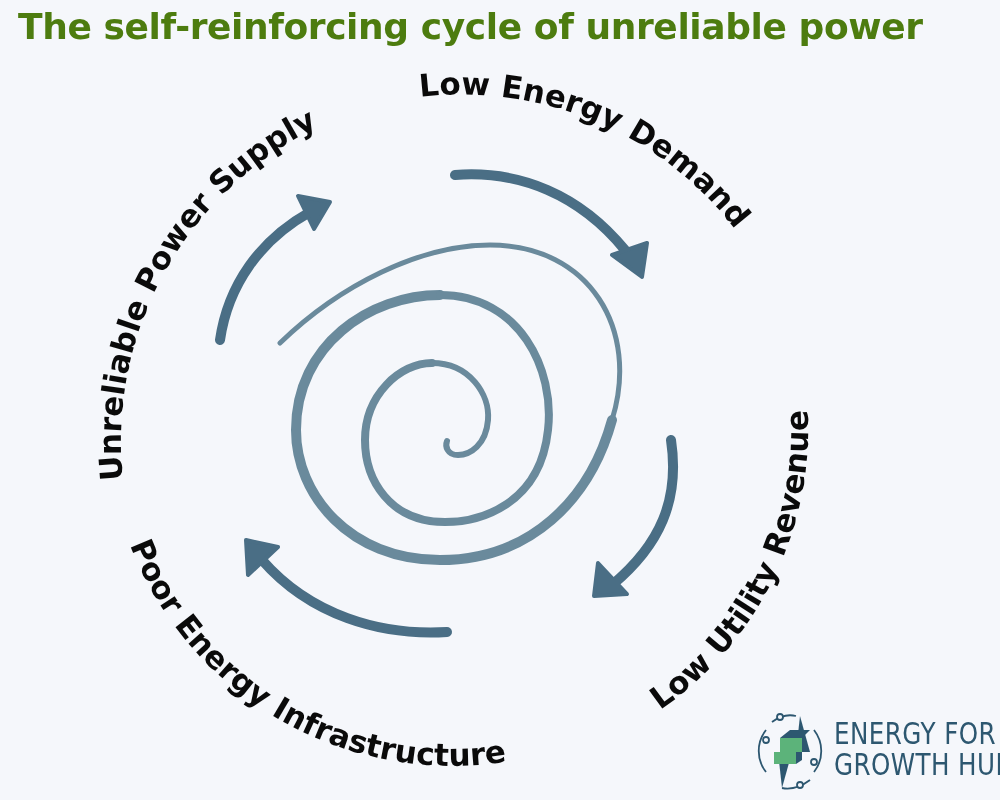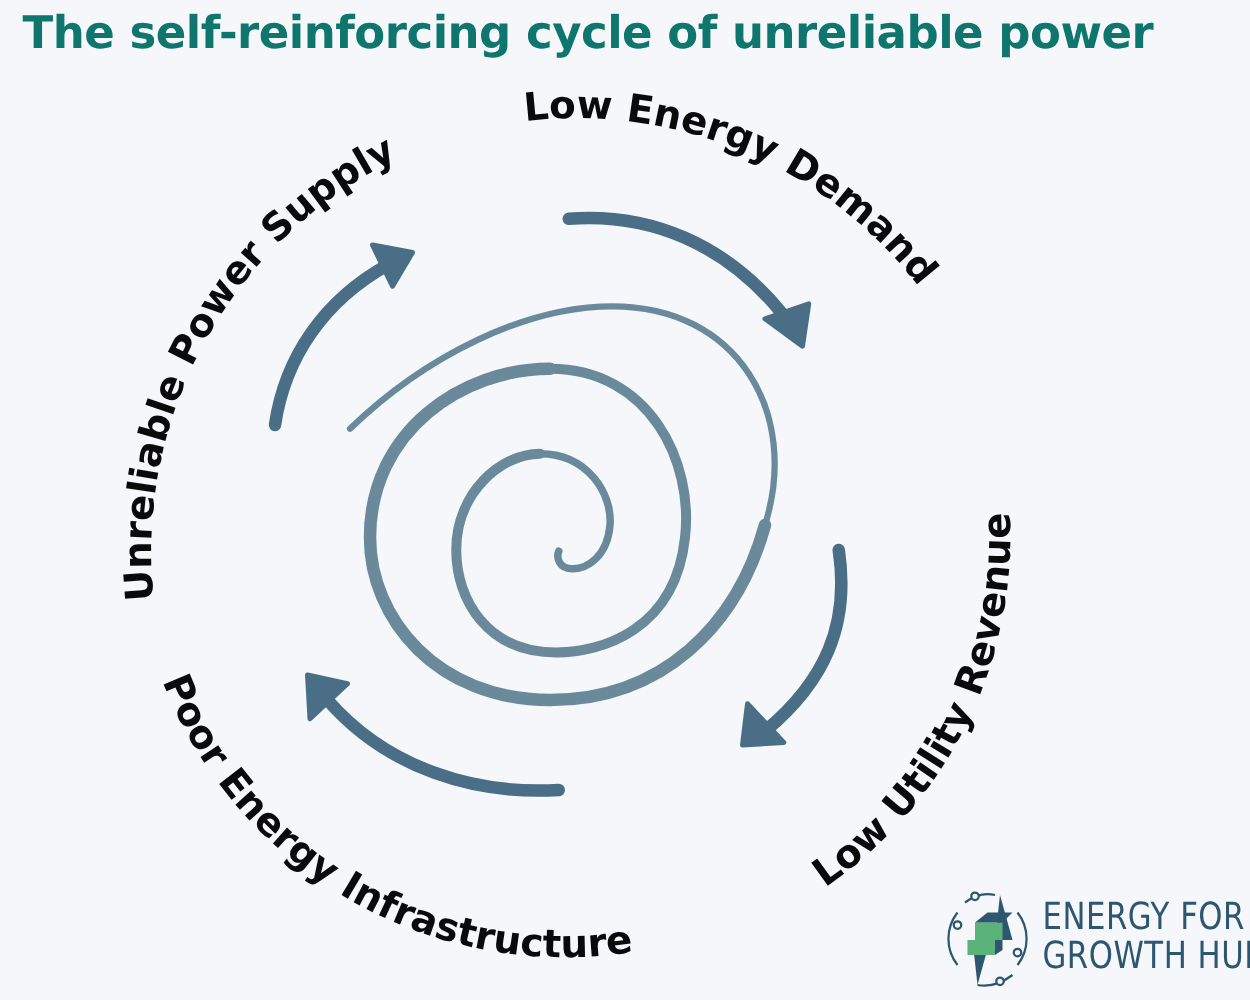--- a/index.html
+++ b/index.html
@@ -5,21 +5,21 @@
     html, body { margin: 0; padding: 0; }
     body {
       width: 1000px; height: 800px; overflow: hidden;
       background: #f5f7fb;
       font-family: "Liberation Sans", "DejaVu Sans", sans-serif;
       position: relative;
     }
     .title {
       position: absolute; left: 18px; top: 6px;
       font-family: "DejaVu Sans", sans-serif;
-      font-size: 36px; font-weight: bold; color: #0f766e;
+      font-size: 36px; font-weight: bold; color: #4d7c0f;
       letter-spacing: -0.4px; white-space: nowrap;
     }
     svg.diagram { position: absolute; left: 0; top: 0; }
     .lbl {
       font-family: "DejaVu Sans", sans-serif;
       font-weight: bold; font-size: 31px; fill: #0a0a0a;
     }
     .logo { position: absolute; left: 752px; top: 708px; }
     .logo-text {
       position: absolute; left: 834px; top: 718px;

